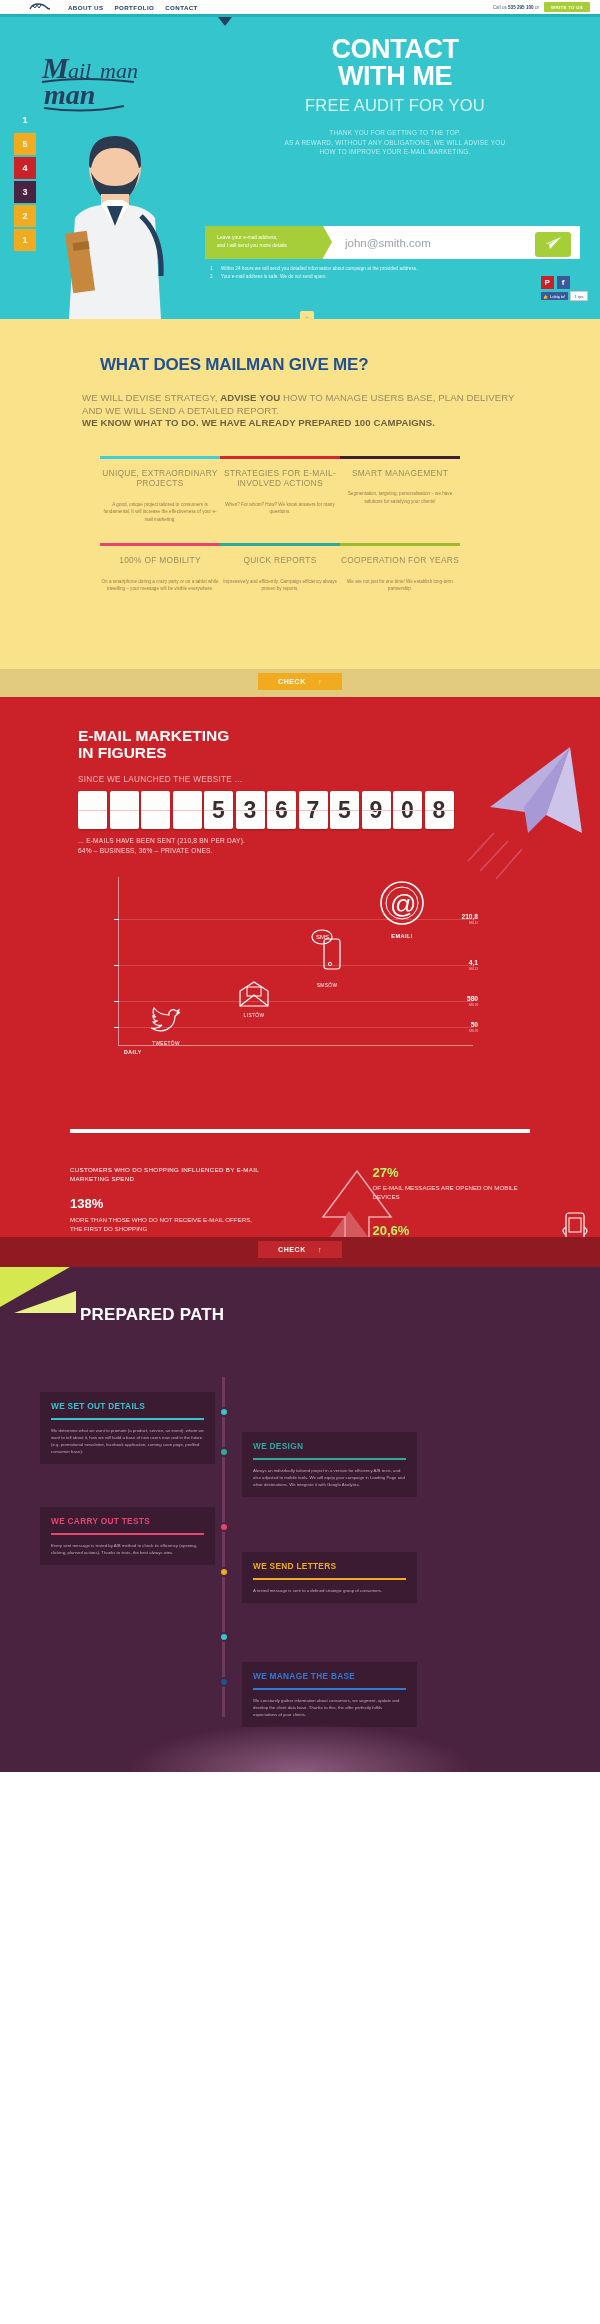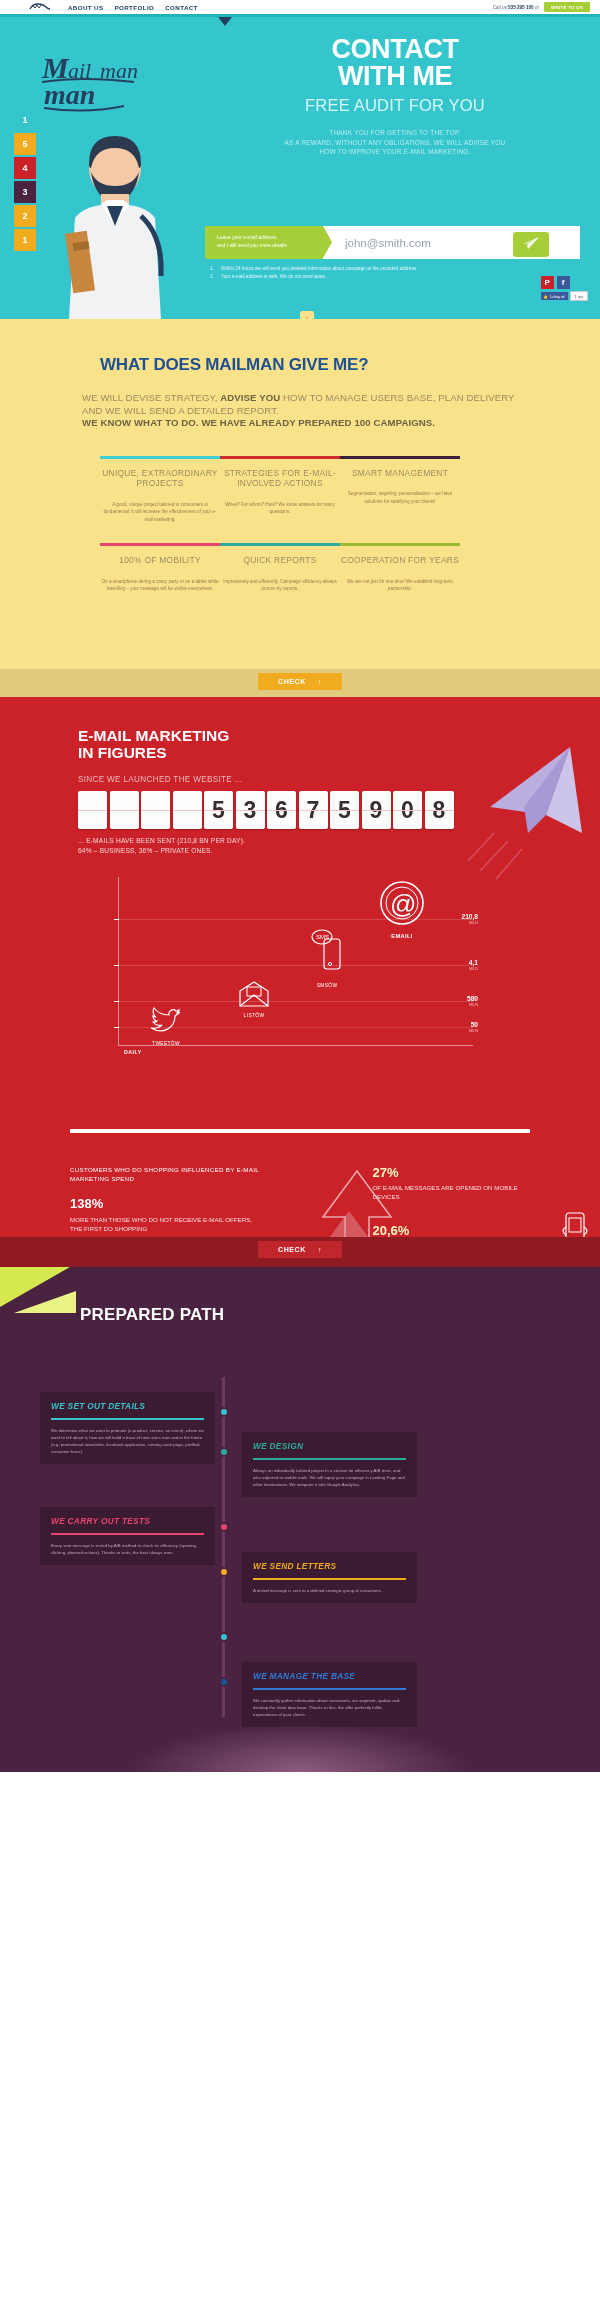--- a/index.html
+++ b/index.html
@@ -33,21 +33,21 @@
   .hero-right{position:absolute;left:205px;top:22px;width:380px;text-align:center;}
   h1.hero-title{font-size:27px;line-height:27px;font-weight:bold;color:#fff;letter-spacing:-.4px;}
   .hero-sub{font-size:16.5px;color:#d8f6f7;margin-top:6px;letter-spacing:.2px;}
   .hero-desc{margin-top:13px;font-size:6.4px;line-height:9.5px;color:#b6ecef;letter-spacing:.25px;}
   .form-row{position:absolute;left:205px;top:212px;width:375px;display:flex;height:33px;}
   .form-label{background:#a6ce39;color:#fff;font-size:5px;line-height:7.5px;width:118px;
     padding:8px 0 0 12px;position:relative;}
   .form-label:after{content:"";position:absolute;right:-9px;top:0;width:0;height:0;
     border-top:16.5px solid transparent;border-bottom:16.5px solid transparent;border-left:9px solid #a6ce39;}
   .form-input-wrap{flex:1;background:#fff;display:flex;align-items:center;padding-left:22px;}
-  .form-input{border:none;outline:none;font-size:11.5px;color:#9aa3ab;width:168px;font-family:"Liberation Sans",sans-serif;}
+  .form-input{border:none;outline:none;font-size:11.5px;color:#9aa3ab;width:190px;font-family:"Liberation Sans",sans-serif;}
   .send-btn{width:36px;height:25px;background:#a6ce39;border-radius:3px;margin:4px 5px 0 0;
     display:flex;align-items:center;justify-content:center;border:none;}
   .form-notes{position:absolute;left:210px;top:251px;font-size:4.7px;line-height:8px;color:#e2f7f8;}
   .form-notes div{display:flex;gap:5px;}
   .form-notes .n{width:6px;}
   .socials{position:absolute;right:12px;top:262px;}
   .soc-row{display:flex;gap:3px;}
   .soc{width:13px;height:13px;display:flex;align-items:center;justify-content:center;color:#fff;font-size:8px;font-weight:bold;}
   .fb-like{margin-top:2px;display:flex;align-items:center;gap:2px;}
   .fb-like .lb{background:#3b5998;color:#fff;font-size:4px;padding:1.5px 3px;display:flex;align-items:center;gap:1.5px;}
@@ -100,36 +100,36 @@
   .icon-node .cap{font-size:4.8px;color:#fff;letter-spacing:.4px;margin-top:2px;}
   .icon-node.emph .cap{font-weight:bold;font-size:5.6px;}
   .daily{position:absolute;left:46px;top:172px;font-size:5.2px;font-weight:bold;color:#fff;letter-spacing:.5px;}
   .wsep{position:absolute;left:70px;top:432px;width:460px;height:4px;background:#fff;}
   .stats{position:absolute;left:70px;top:468px;width:470px;display:flex;}
   .stats .left{width:200px;}
   .stats .left .t{font-size:6.2px;line-height:9px;color:#fff;letter-spacing:.3px;}
   .stats .left .big{font-size:13px;font-weight:bold;color:#fff;margin-top:13px;}
   .stats .left .sm{font-size:6.2px;line-height:9px;color:#f7dcdd;margin-top:4px;}
   .stats .right{margin-left:110px;}
-  .stats .right .big{font-size:13px;font-weight:bold;color:#fef9c3;}
+  .stats .right .big{font-size:13px;font-weight:bold;color:#bef264;}
   .stats .right .sm{font-size:6.2px;line-height:9px;color:#f7dcdd;margin-top:3px;}
   .arrows{position:absolute;left:305px;top:460px;}
 
   
   .sec-purple{background:#4a2340;position:relative;height:505px;overflow:hidden;}
   .sec-tab-pur{position:absolute;left:300px;top:-7px;width:14px;height:11px;background:#4a2340;border-radius:2px;}
   .lime-tri{position:absolute;left:0;top:0;width:70px;height:40px;background:#d6e84f;
     clip-path:polygon(0 0,100% 0,0 100%);}
   .lime-tri2{position:absolute;left:14px;top:24px;width:62px;height:22px;background:#e9f285;
     clip-path:polygon(0 100%,100% 0,100% 100%);}
   h2.pur-title{font-size:17px;font-weight:bold;color:#fff;padding:38px 0 0 80px;letter-spacing:.2px;}
   .timeline{position:absolute;left:222px;top:110px;width:3px;height:340px;background:#6b3a5c;}
   .tl-dot{position:absolute;left:-3.5px;width:10px;height:10px;border-radius:50%;border:2px solid #4a2340;}
   .card{position:absolute;width:175px;background:#3a1b32;padding:0 0 9px;}
-  .card .ct{font-size:8.3px;font-weight:bold;padding:9px 0 7px 11px;letter-spacing:.3px;font-style:italic;}
+  .card .ct{font-size:8.3px;font-weight:bold;padding:9px 0 7px 11px;letter-spacing:.3px;}
   .card .cu{height:2px;margin:0 11px 7px;}
   .card .cb{font-size:4.3px;line-height:7px;color:#c4a9bb;padding:0 11px;}
   .card.left{left:40px;}
   .card.right{left:242px;}
   .glow{position:absolute;left:130px;bottom:0;width:340px;height:48px;
     background:radial-gradient(ellipse at center bottom, #8d5b7d 0%, rgba(74,35,64,0) 72%);}
 </style>
 </head>
 <body>
 

